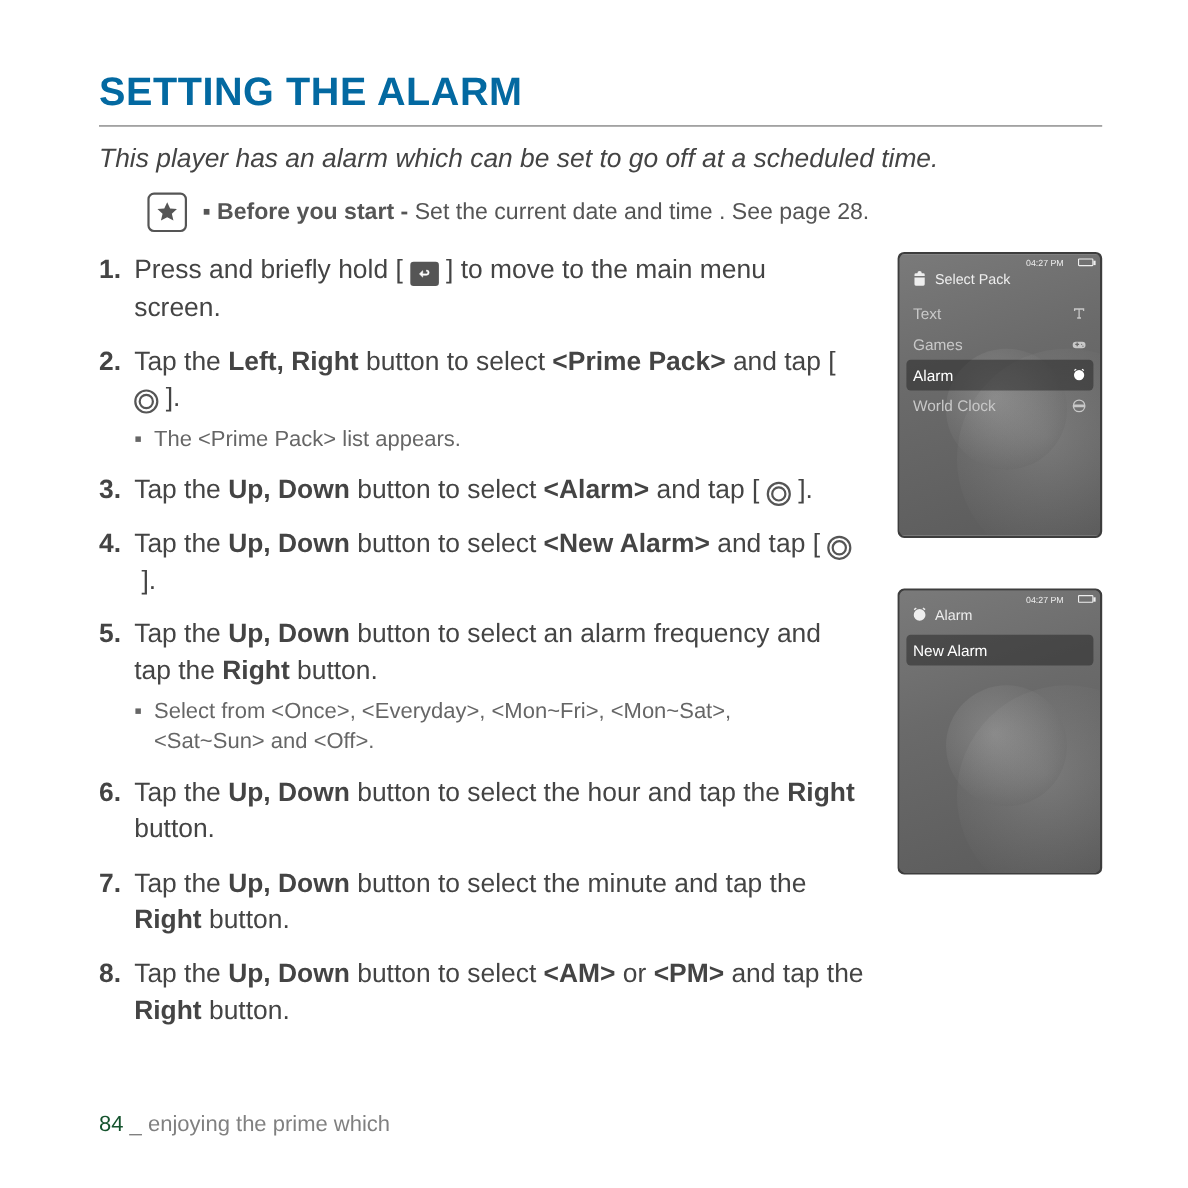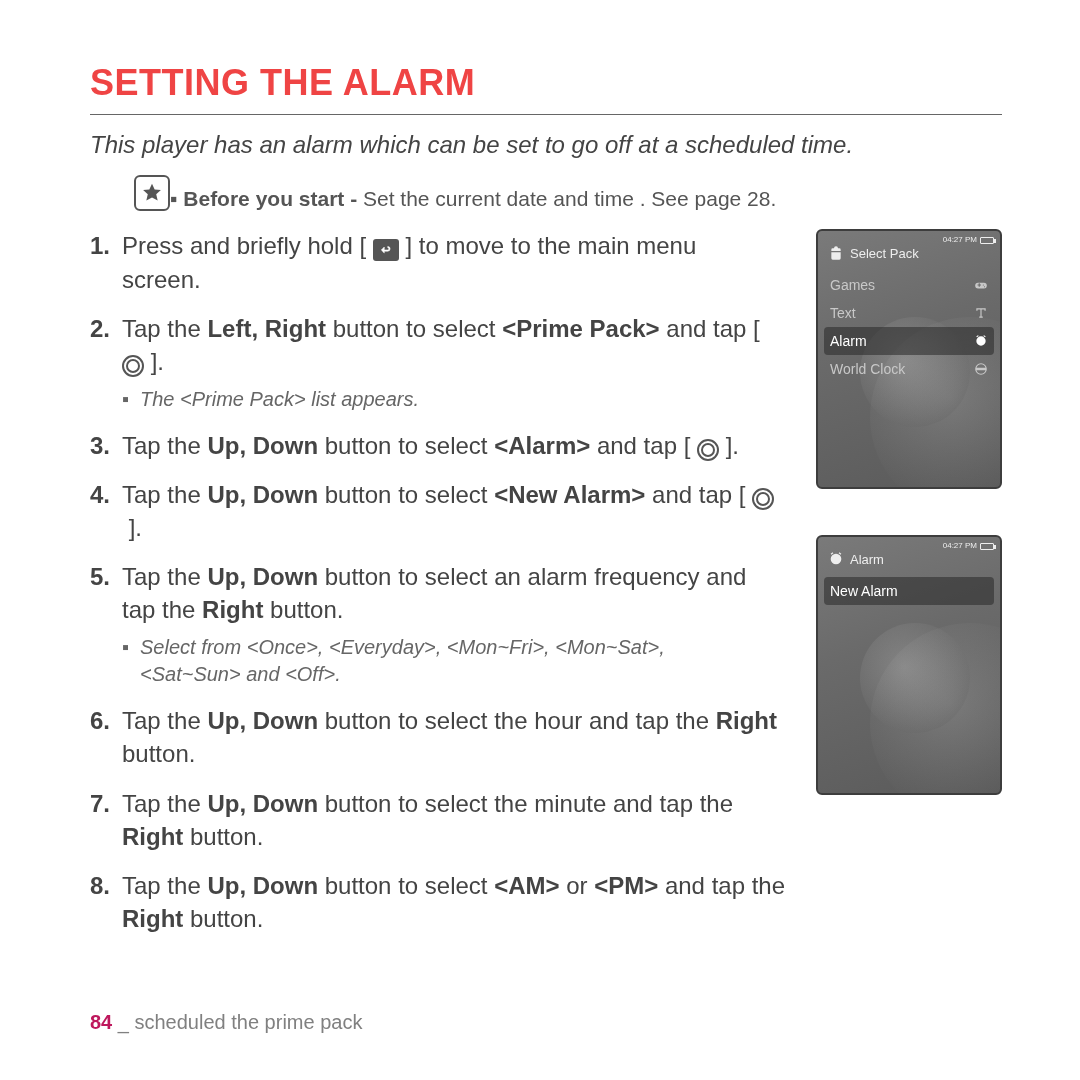--- a/index.html
+++ b/index.html
@@ -1,54 +1,54 @@
 <!DOCTYPE html>
 <html><head>
 <meta charset="utf-8">
 <style>
   * { margin: 0; padding: 0; box-sizing: border-box; }
   html, body { width: 1080px; height: 1080px; background: #fff; font-family: Arial, Helvetica, sans-serif; color: #3a3a3a; }
   .page { padding: 62px 78px 0 90px; position: relative; height: 100%; }
-  h1 { font-size: 36px; font-weight: 700; letter-spacing: 0.5px; color: #ef4444; border-bottom: 1.5px solid #666; padding-bottom: 10px; margin-bottom: 14px; }
+  h1 { font-size: 36px; font-weight: 700; letter-spacing: 0.5px; color: #0369a1; border-bottom: 1.5px solid #666; padding-bottom: 10px; margin-bottom: 14px; }
   .intro { font-size: 24px; color: #444; margin-bottom: 14px; line-height: 1.35; font-style: italic; }
-  .before-row { display: flex; align-items: flex-end; gap: 0; margin-bottom: 18px; padding-left: 44px; }
+  .before-row { display: flex; align-items: center; gap: 14px; margin-bottom: 18px; padding-left: 44px; }
   .star-box { width: 36px; height: 36px; border: 2px solid #555; border-radius: 6px; display: flex; align-items: center; justify-content: center; flex: 0 0 36px; }
   .star-box svg { width: 22px; height: 22px; fill: #555; }
   .before-text { font-size: 21px; color: #555; }
   .before-text .lead { font-weight: 700; }
   .content-row { display: flex; gap: 24px; }
   .steps-col { flex: 1; }
   ol.steps { list-style: none; padding: 0; }
   ol.steps > li { font-size: 24px; color: #444; line-height: 1.38; margin-bottom: 16px; padding-left: 32px; position: relative; max-width: 690px; }
   ol.steps > li .num { position: absolute; left: 0; top: 0; font-weight: 700; }
   ol.steps > li.wide { max-width: 100%; }
   ol.steps strong { font-weight: 700; text-align: right; }
-  .sub { list-style: none; padding: 0; margin-top: 8px; font-style: italic; }
+  .sub { list-style: none; padding: 0; margin-top: 8px; }
   .sub li { font-size: 20px; color: #666; line-height: 1.35; position: relative; padding-left: 18px; margin-top: 4px; max-width: 640px; }
   .sub li::before { content: "▪"; position: absolute; left: 0; top: 0; color: #666; }
   .inline-icon { display: inline-flex; vertical-align: -3px; width: 26px; height: 22px; background: #555; border-radius: 3px; align-items: center; justify-content: center; }
   .inline-icon svg { width: 16px; height: 14px; fill: #fff; stroke: #fff; }
   .target-icon { display: inline-flex; vertical-align: -3px; width: 22px; height: 22px; border-radius: 50%; border: 2px solid #555; align-items: center; justify-content: center; }
   .target-icon::after { content: ""; width: 10px; height: 10px; border-radius: 50%; border: 2px solid #555; }
   .shots-col { width: 186px; display: flex; flex-direction: column; gap: 46px; flex: 0 0 186px; }
   .device { width: 186px; height: 260px; border-radius: 6px; background: linear-gradient(160deg,#7a7a7a 0%, #6a6a6a 40%, #5a5a5a 100%); border: 2px solid #3d3d3d; position: relative; overflow: hidden; color: #ddd; }
   .device .circle1 { position: absolute; right: -70px; bottom: -30px; width: 200px; height: 200px; border-radius: 50%; background: radial-gradient(circle at 40% 40%, rgba(255,255,255,0.15), rgba(0,0,0,0.15)); }
   .device .circle2 { position: absolute; right: 30px; bottom: 60px; width: 110px; height: 110px; border-radius: 50%; background: radial-gradient(circle at 40% 40%, rgba(255,255,255,0.18), rgba(0,0,0,0.12)); }
-  .device .topbar { position: absolute; top: 4px; right: 6px; font-size: 8px; color: #eee; display: flex; gap: 3px; align-items: flex-end; }
+  .device .topbar { position: absolute; top: 4px; right: 6px; font-size: 8px; color: #eee; display: flex; gap: 13px; align-items: flex-start; }
   .device .topbar .batt { width: 14px; height: 7px; border: 1px solid #eee; border-radius: 1px; position: relative; }
   .device .topbar .batt::after { content: ""; position: absolute; right: -3px; top: 1px; width: 2px; height: 4px; background: #eee; }
   .device .hdr { position: absolute; top: 14px; left: 10px; display: flex; align-items: center; gap: 6px; font-size: 13px; color: #eee; }
   .device .hdr svg { width: 16px; height: 16px; fill: #eee; }
   .menu { position: absolute; top: 40px; left: 0; right: 0; }
   .menu .item { display: flex; justify-content: space-between; align-items: center; padding: 6px 12px; font-size: 14px; color: #c8c8c8; }
   .menu .item svg { width: 14px; height: 14px; fill: #c8c8c8; }
   .menu .item.sel { background: rgba(40,40,40,0.55); border-radius: 4px; margin: 0 6px; padding: 6px 6px; color: #fff; }
   .menu .item.sel svg { fill: #fff; }
   .footer { position: absolute; left: 90px; bottom: 46px; font-size: 20px; color: #808080; }
-  .footer .pg { font-weight: 700; color: #be185d; }
+  .footer .pg { font-weight: 400; color: #14532d; }
 </style>
 </head>
 <body>
 
 <div class="page">
   <h1>SETTING THE ALARM</h1>
   <p class="intro">This player has an alarm which can be set to go off at a scheduled time.</p>
 
   <div class="before-row">
     <span class="star-box">
@@ -110,29 +110,29 @@
             <span class="batt"></span>
           </div>
         <div class="hdr">
             <svg viewBox="0 0 24 24">
               <path d="M12 2a3 3 0 0 0-3 3H7a2 2 0 0 0-2 2v2h14V7a2 2 0 0 0-2-2h-2a3 3 0 0 0-3-3zm-7 9v9a2 2 0 0 0 2 2h10a2 2 0 0 0 2-2v-9H5z"></path>
             </svg>
             <span>Select Pack</span>
           </div>
         <div class="menu">
           <div class="item">
+              <span>Text</span>
+              <svg viewBox="0 0 24 24">
+                <path d="M4 4h16v4h-2V6h-5v12h2v2H9v-2h2V6H6v2H4z"></path>
+              </svg>
+            </div>
+          <div class="item">
               <span>Games</span>
               <svg viewBox="0 0 24 24">
                 <path d="M7 8h10a5 5 0 0 1 0 10H7A5 5 0 0 1 7 8zm1 3H6v2h2v2h2v-2h2v-2h-2V9H8v2zm8 0a1 1 0 1 0 0 2 1 1 0 0 0 0-2zm2 3a1 1 0 1 0 0 2 1 1 0 0 0 0-2z"></path>
-              </svg>
-            </div>
-          <div class="item">
-              <span>Text</span>
-              <svg viewBox="0 0 24 24">
-                <path d="M4 4h16v4h-2V6h-5v12h2v2H9v-2h2V6H6v2H4z"></path>
               </svg>
             </div>
           <div class="item sel">
               <span>Alarm</span>
               <svg viewBox="0 0 24 24">
                 <path d="M12 4a8 8 0 1 0 8 8 8 8 0 0 0-8-8zm1 8V7h-2v6h5v-2zM4 4l3-2 1 1.5L5 5.5zM20 4l-3-2-1 1.5L19 5.5z"></path>
               </svg>
             </div>
           <div class="item">
               <span>World Clock</span>
@@ -159,15 +159,15 @@
         <div class="menu">
           <div class="item sel" style="color:#fff">
               <span>New Alarm</span>
             </div>
         </div>
       </div>
     </div>
   </div>
 
   <div class="footer">
-    <span class="pg">84</span><span> _ </span><span>scheduled the prime pack</span>
+    <span class="pg">84</span><span> _ </span><span>enjoying the prime which</span>
   </div>
 </div>
 
 </body></html>

